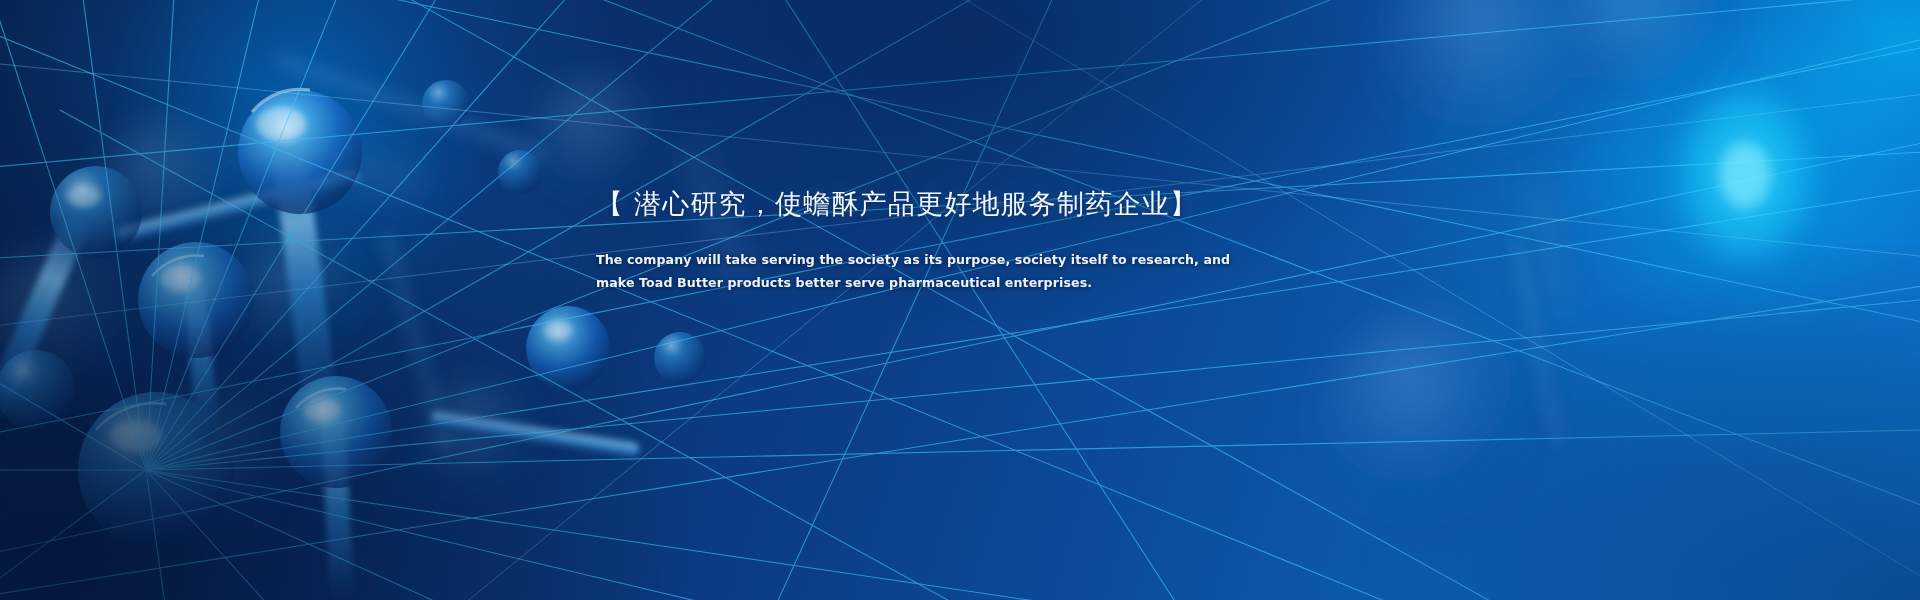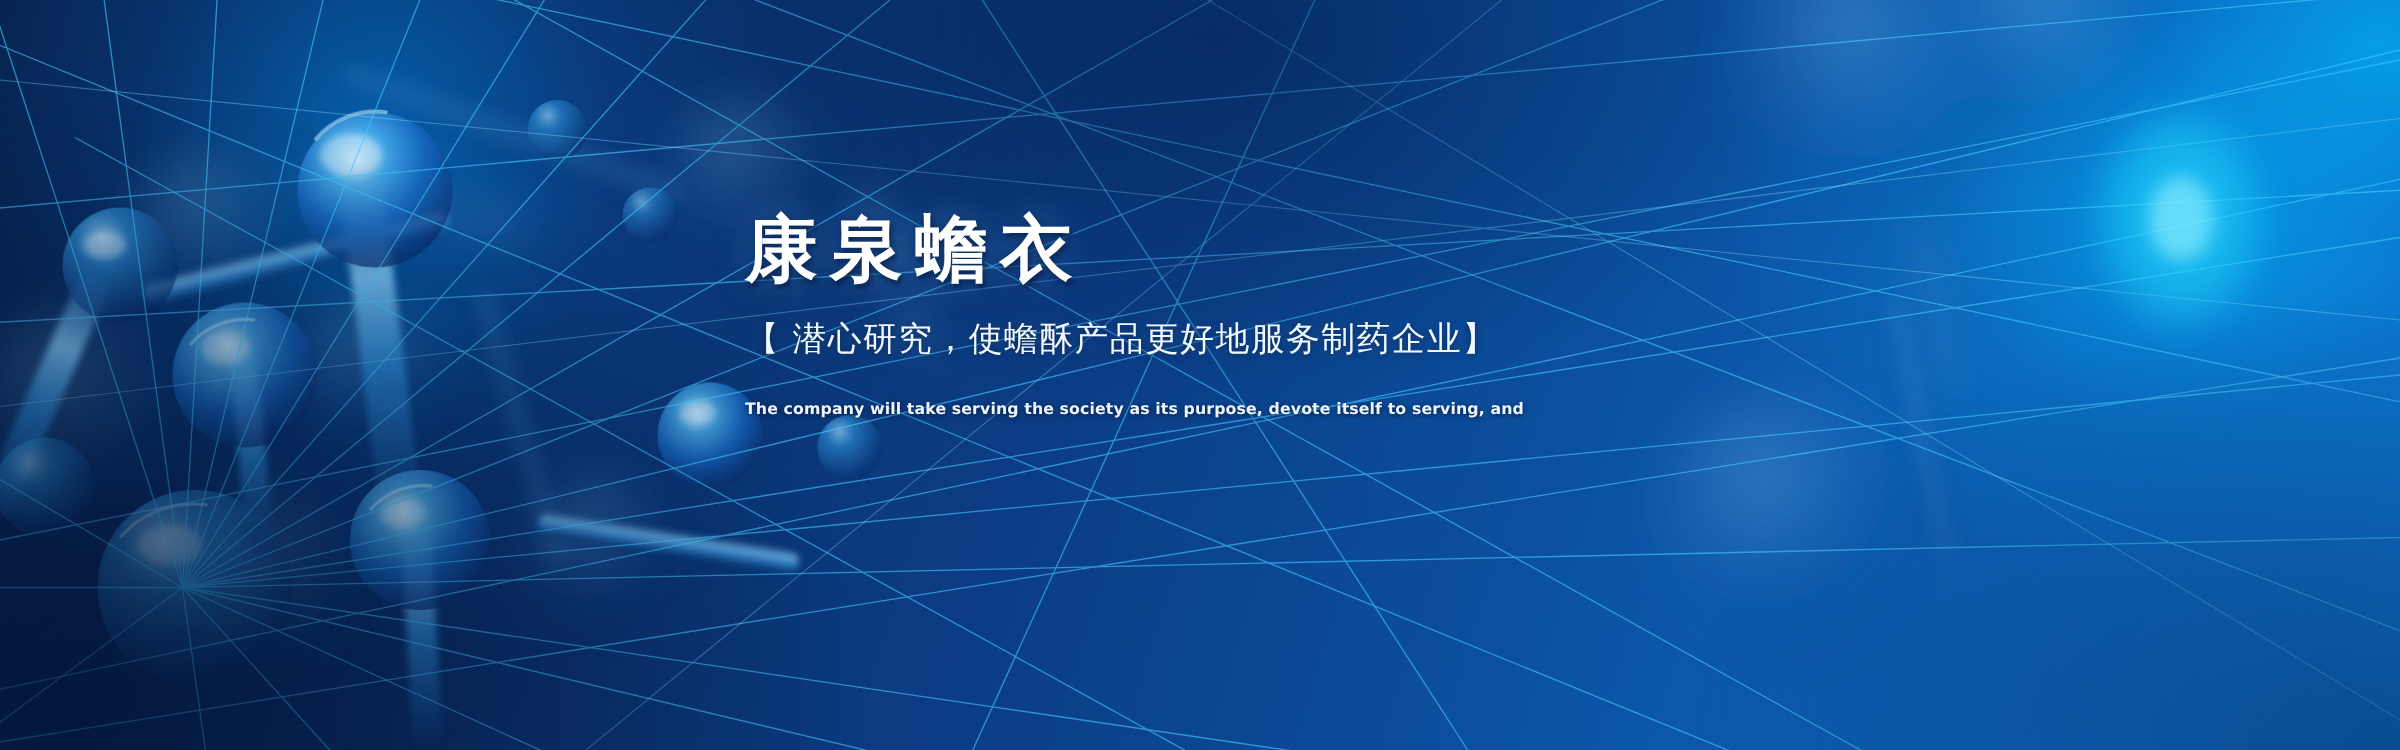--- a/index.html
+++ b/index.html
@@ -229,22 +229,22 @@
 
     <g>
       <ellipse cx="1745" cy="175" rx="60" ry="80" fill="#23d5ff" opacity=".55" filter="url(#blurHeavy)"></ellipse>
       <ellipse cx="1745" cy="175" rx="26" ry="34" fill="#8fefff" opacity=".65" filter="url(#blurLight)"></ellipse>
     </g>
   </svg>
 
   <div class="vignette"></div>
 
   <div class="content">
-    <div class="main-title">康泉蟾衣</div>
 
     <div class="sub-title">【 潜心研究，使蟾酥产品更好地服务制药企业】</div>
 
     <div class="en-block">
-      <div>The company will take serving the society as its purpose, devote itself to serving, and</div>
+      <div>The company will take serving the society as its purpose, society itself to research, and</div>
+      <div>make Toad Butter products better serve pharmaceutical enterprises.</div>
     </div>
   </div>
 
 </div>
 
 </body></html>

